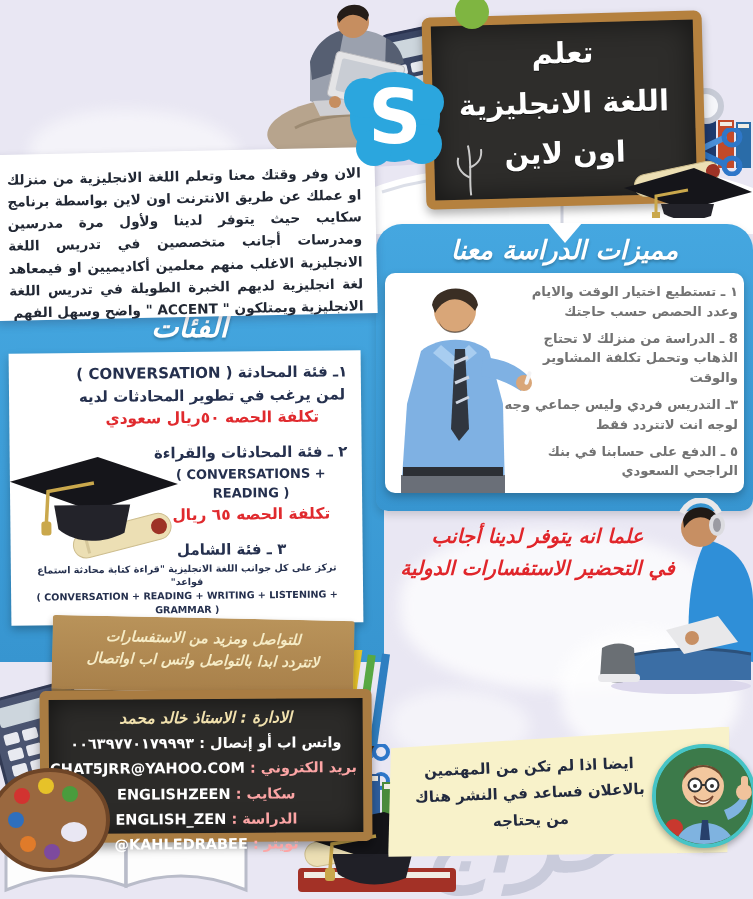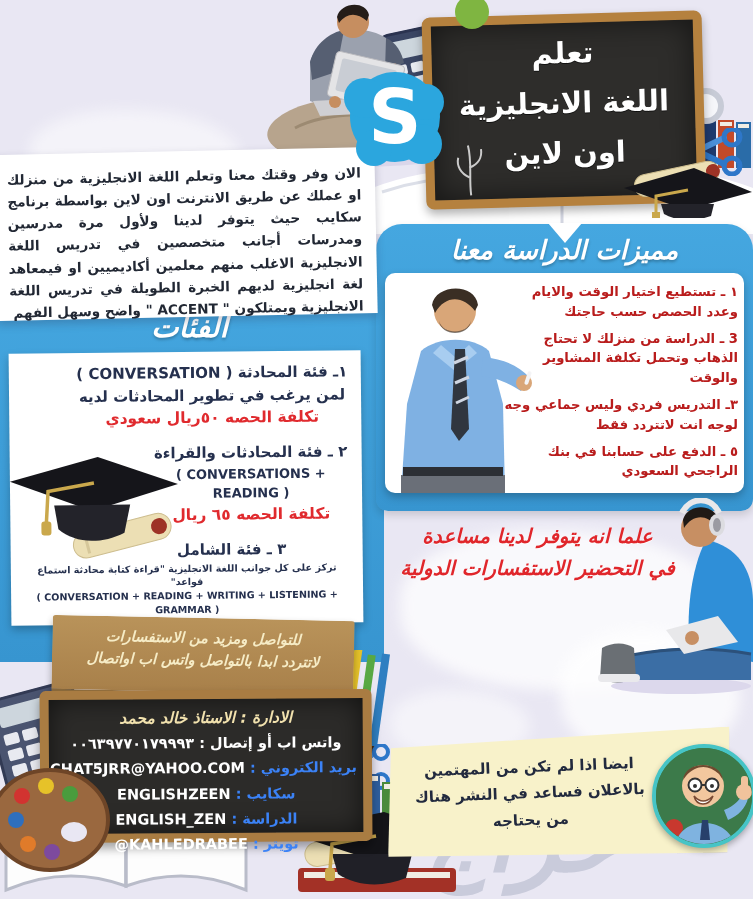--- a/index.html
+++ b/index.html
@@ -25,37 +25,37 @@
   
   .blue{background:linear-gradient(#45a7e0,#3795d0);}
   .panel-title{color:#fff;text-align:center;font-size:29px;font-style:italic;
     text-shadow:0 2px 3px rgba(0,0,0,.25);}
   .white-card{background:#fff;box-shadow:0 4px 8px rgba(0,0,0,.25);box-sizing:border-box;}
   .navy{color:#25304e;}
   .red{color:#e02a2e;}
   .cat-line{direction:rtl;text-align:center;font-size:15px;line-height:1.5;}
   .cat-small{direction:rtl;text-align:center;font-size:9.6px;line-height:1.45;}
   .price{font-size:15.5px;}
-  .feat-item{direction:rtl;text-align:right;color:#b91c1c;font-size:13.2px;line-height:1.5;margin-bottom:7px;}
+  .feat-item{direction:rtl;text-align:right;color:#737373;font-size:13.2px;line-height:1.5;margin-bottom:7px;}
   .notch{position:absolute;top:-1px;left:50%;margin-left:-17px;width:0;height:0;
     border-left:17px solid transparent;border-right:17px solid transparent;border-top:20px solid #ffffff;}
   
   .exam-red{direction:rtl;text-align:center;color:#e0262b;font-size:20px;font-style:italic;line-height:1.6;
     text-shadow:0 1px 0 rgba(255,255,255,.8);}
   .exam-en{direction:ltr;text-align:center;color:#222a3e;font-size:21px;line-height:1.5;}
   
   .tan-sign{background:linear-gradient(#b9935a,#a8804a);border-bottom:4px solid #8a6a3c;border-radius:3px;
     box-shadow:0 4px 7px rgba(0,0,0,.3);padding-top:9px;box-sizing:border-box;}
   .tan-line{direction:rtl;text-align:center;color:#f6ecc6;font-size:14.5px;font-style:italic;line-height:1.55;}
   .board2{border:9px solid #a97c42;border-radius:6px;background:#2c2b29;
     box-shadow:0 6px 10px rgba(0,0,0,.35), inset 0 0 26px rgba(0,0,0,.6);
     padding:8px 6px;box-sizing:border-box;}
   .b2-line{direction:rtl;text-align:center;color:#ffffff;font-size:14.5px;line-height:1.45;margin-bottom:4px;white-space:nowrap;}
   .b2-admin{color:#f2e2ae;font-size:15.5px;font-style:italic;}
-  .b2-label{color:#3b82f6;}
+  .b2-label{color:#fca5a5;}
   .b2-value{direction:ltr;unicode-bidi:isolate;color:#fff;}
   
   .cream-note{background:#f8f2ca;box-shadow:0 5px 9px rgba(0,0,0,.22);
     clip-path:polygon(2% 7%,100% 0,98% 100%,0 93%);}
   .note-text{direction:rtl;text-align:center;color:#222a3e;font-size:15px;line-height:1.75;}
   .avatar{border-radius:50%;border:4px solid #46c4c6;overflow:hidden;background:#3c7a4a;
     box-shadow:0 3px 6px rgba(0,0,0,.3);}
   .watermark{color:#9aa2b8;opacity:.4;font-size:96px;direction:rtl;font-style:italic;letter-spacing:4px;}
 </style>
 </head>
@@ -280,29 +280,29 @@
         <line x1="73" y1="124" x2="86" y2="118" stroke="#cfd6e2" stroke-width="3"></line>
         <path d="M100,78 C122,80 137,88 146,98 L138,112 C122,102 110,98 98,97 Z" fill="#7fb1e3"></path>
         <circle cx="141" cy="104" r="8" fill="#d9a678"></circle>
         <rect x="143" y="92" width="4" height="14" rx="2" fill="#f4f4f6" transform="rotate(18 145 99)"></rect>
         <rect x="18" y="196" width="104" height="18" fill="#6a6f78"></rect>
         <rect x="20" y="188" width="100" height="9" fill="#2c2f35"></rect>
       </svg>
 
       <div class="abs" style="right:6px;top:9px;width:242px;">
         <div class="feat-item">١ ـ تستطيع اختيار الوقت والايام وعدد الحصص حسب حاجتك</div>
-        <div class="feat-item">3 ـ الدراسة من منزلك لا تحتاج الذهاب وتحمل تكلفة المشاوير والوقت</div>
+        <div class="feat-item">8 ـ الدراسة من منزلك لا تحتاج الذهاب وتحمل تكلفة المشاوير والوقت</div>
         <div class="feat-item">٣ـ التدريس فردي وليس جماعي وجه لوجه انت لاتتردد فقط</div>
         <div class="feat-item">٥ ـ الدفع على حسابنا في بنك الراجحي السعودي</div>
       </div>
     </div>
   </div>
 
   <div class="abs" style="left:380px;top:520px;width:315px;z-index:3;">
-    <div class="exam-red">علما انه يتوفر لدينا مساعدة</div>
+    <div class="exam-red">علما انه يتوفر لدينا أجانب</div>
     <div class="exam-red">في التحضير الاستفسارات الدولية</div>
   </div>
 
   <div class="abs" style="left:596px;top:498px;width:157px;height:210px;z-index:3;">
     <svg width="157" height="210" viewBox="0 0 157 210">
       <ellipse cx="85" cy="188" rx="70" ry="8" fill="#dcd8ec"></ellipse>
       <path d="M110,42 C142,48 156,72 157,102 L157,164 L94,154 C90,120 94,72 110,42 Z" fill="#2f8fd8"></path>
       <circle cx="104" cy="30" r="19" fill="#c78f63"></circle>
       <path d="M87,22 C91,5 119,5 122,22 L120,28 C110,15 96,17 88,30 Z" fill="#1f1a16"></path>
       <path d="M86,15 C94,-2 116,-2 123,15" stroke="#e8e8ea" stroke-width="6" fill="none"></path>

